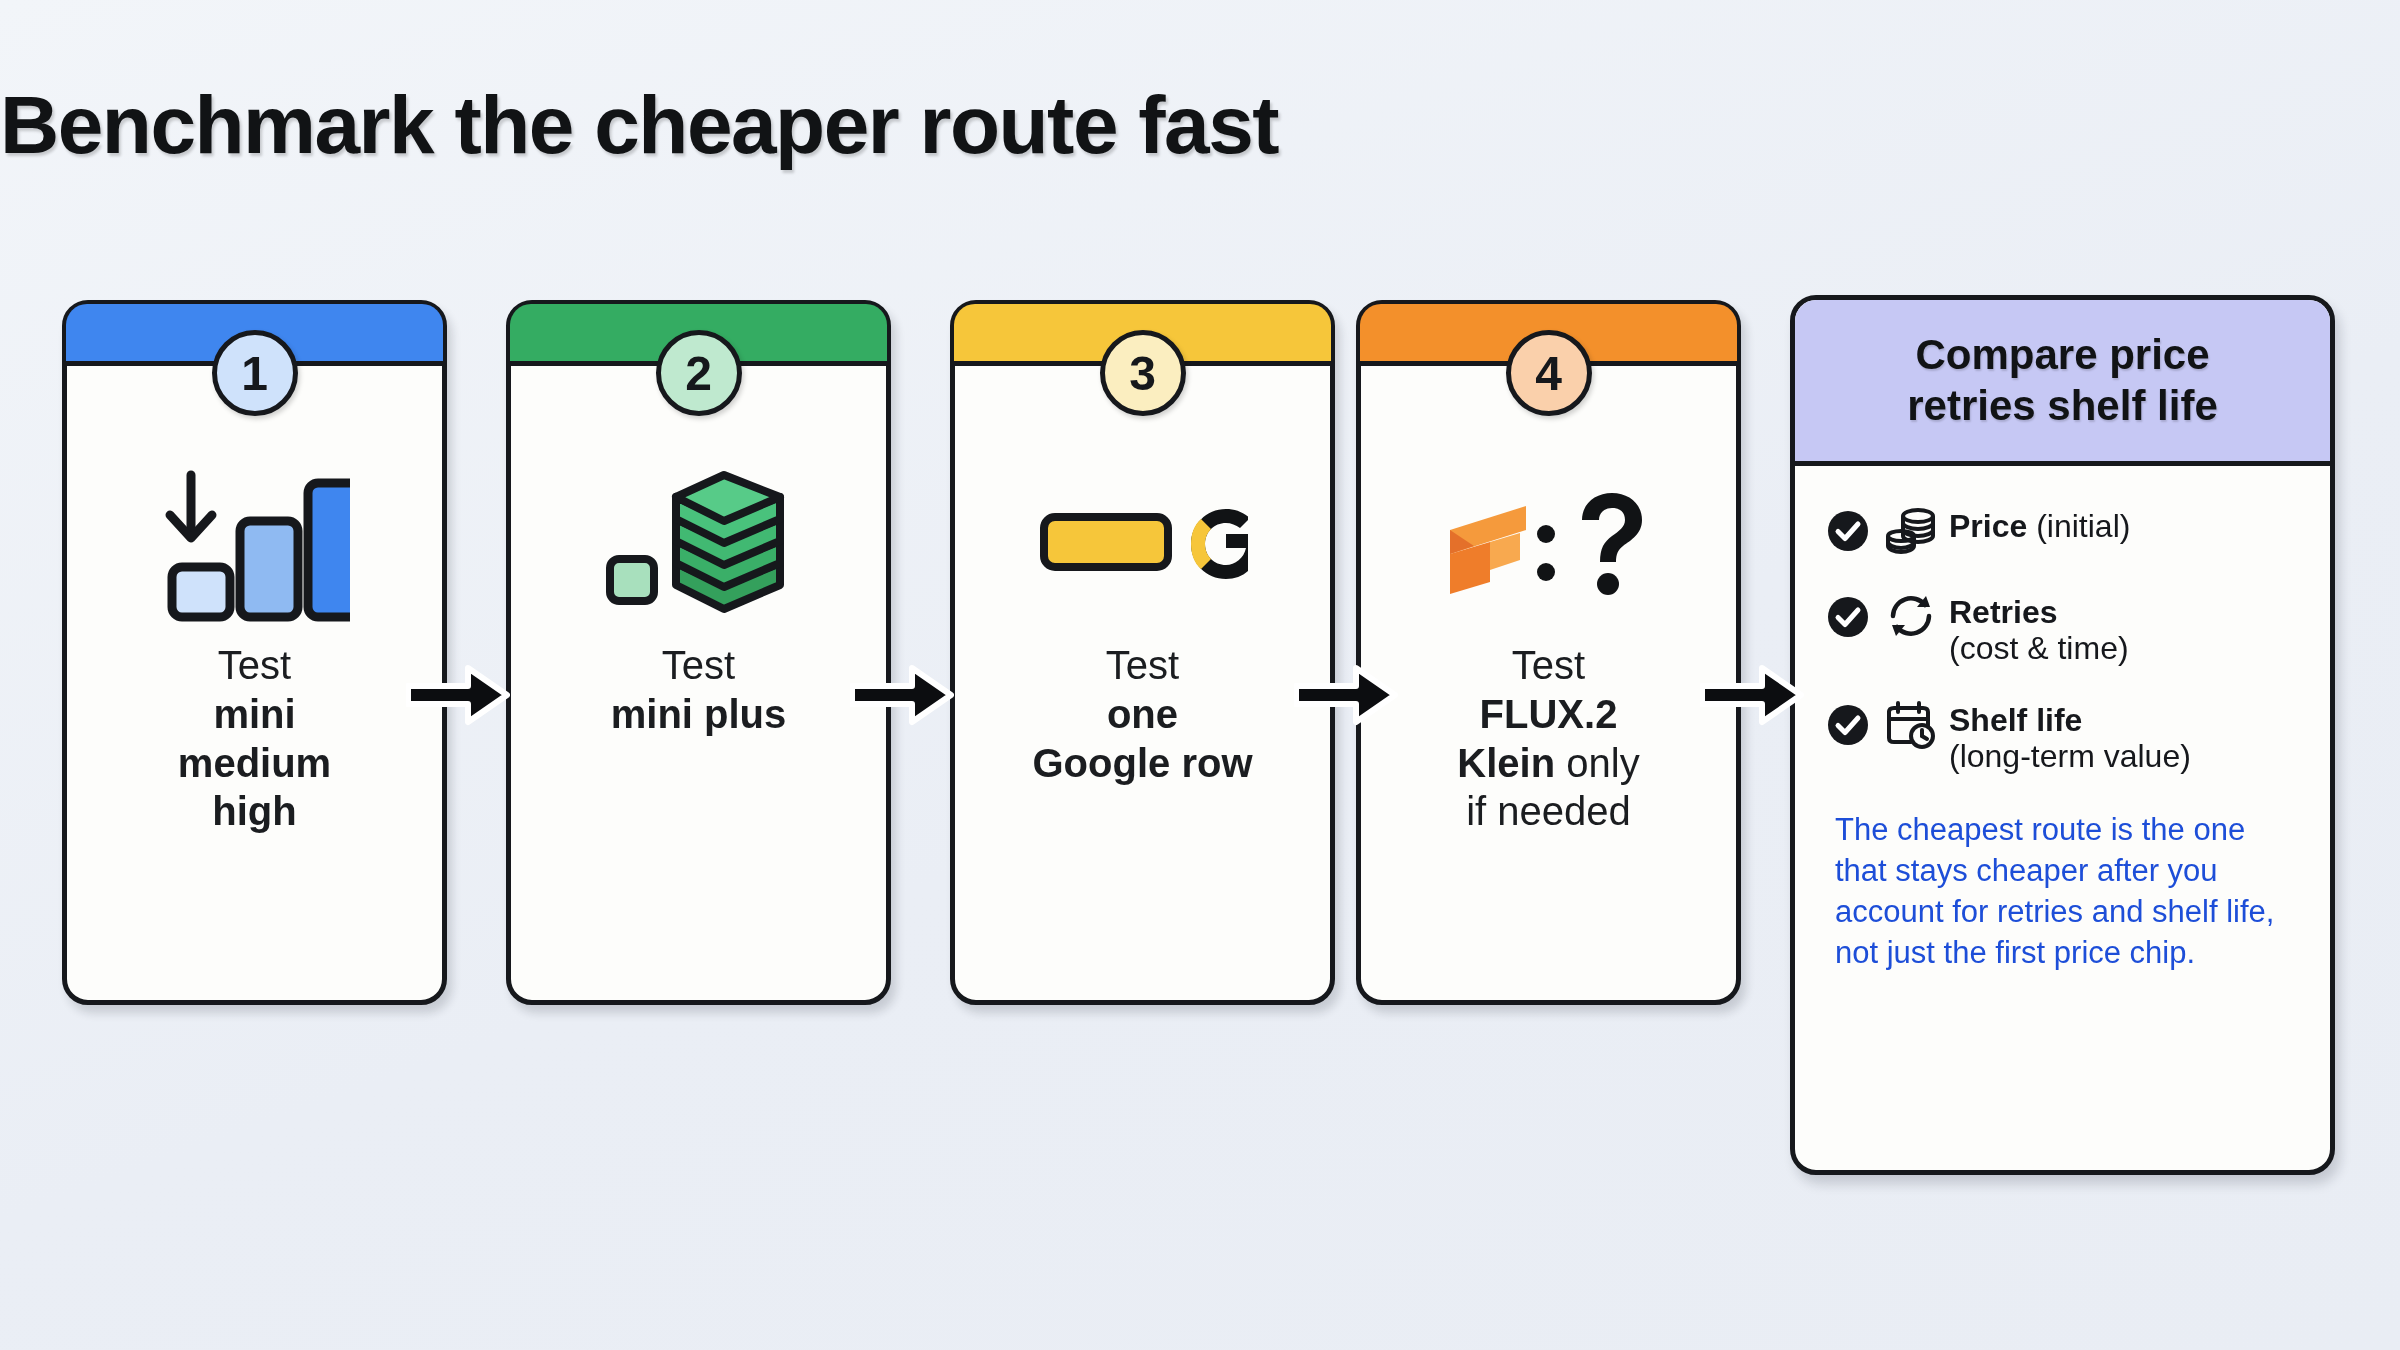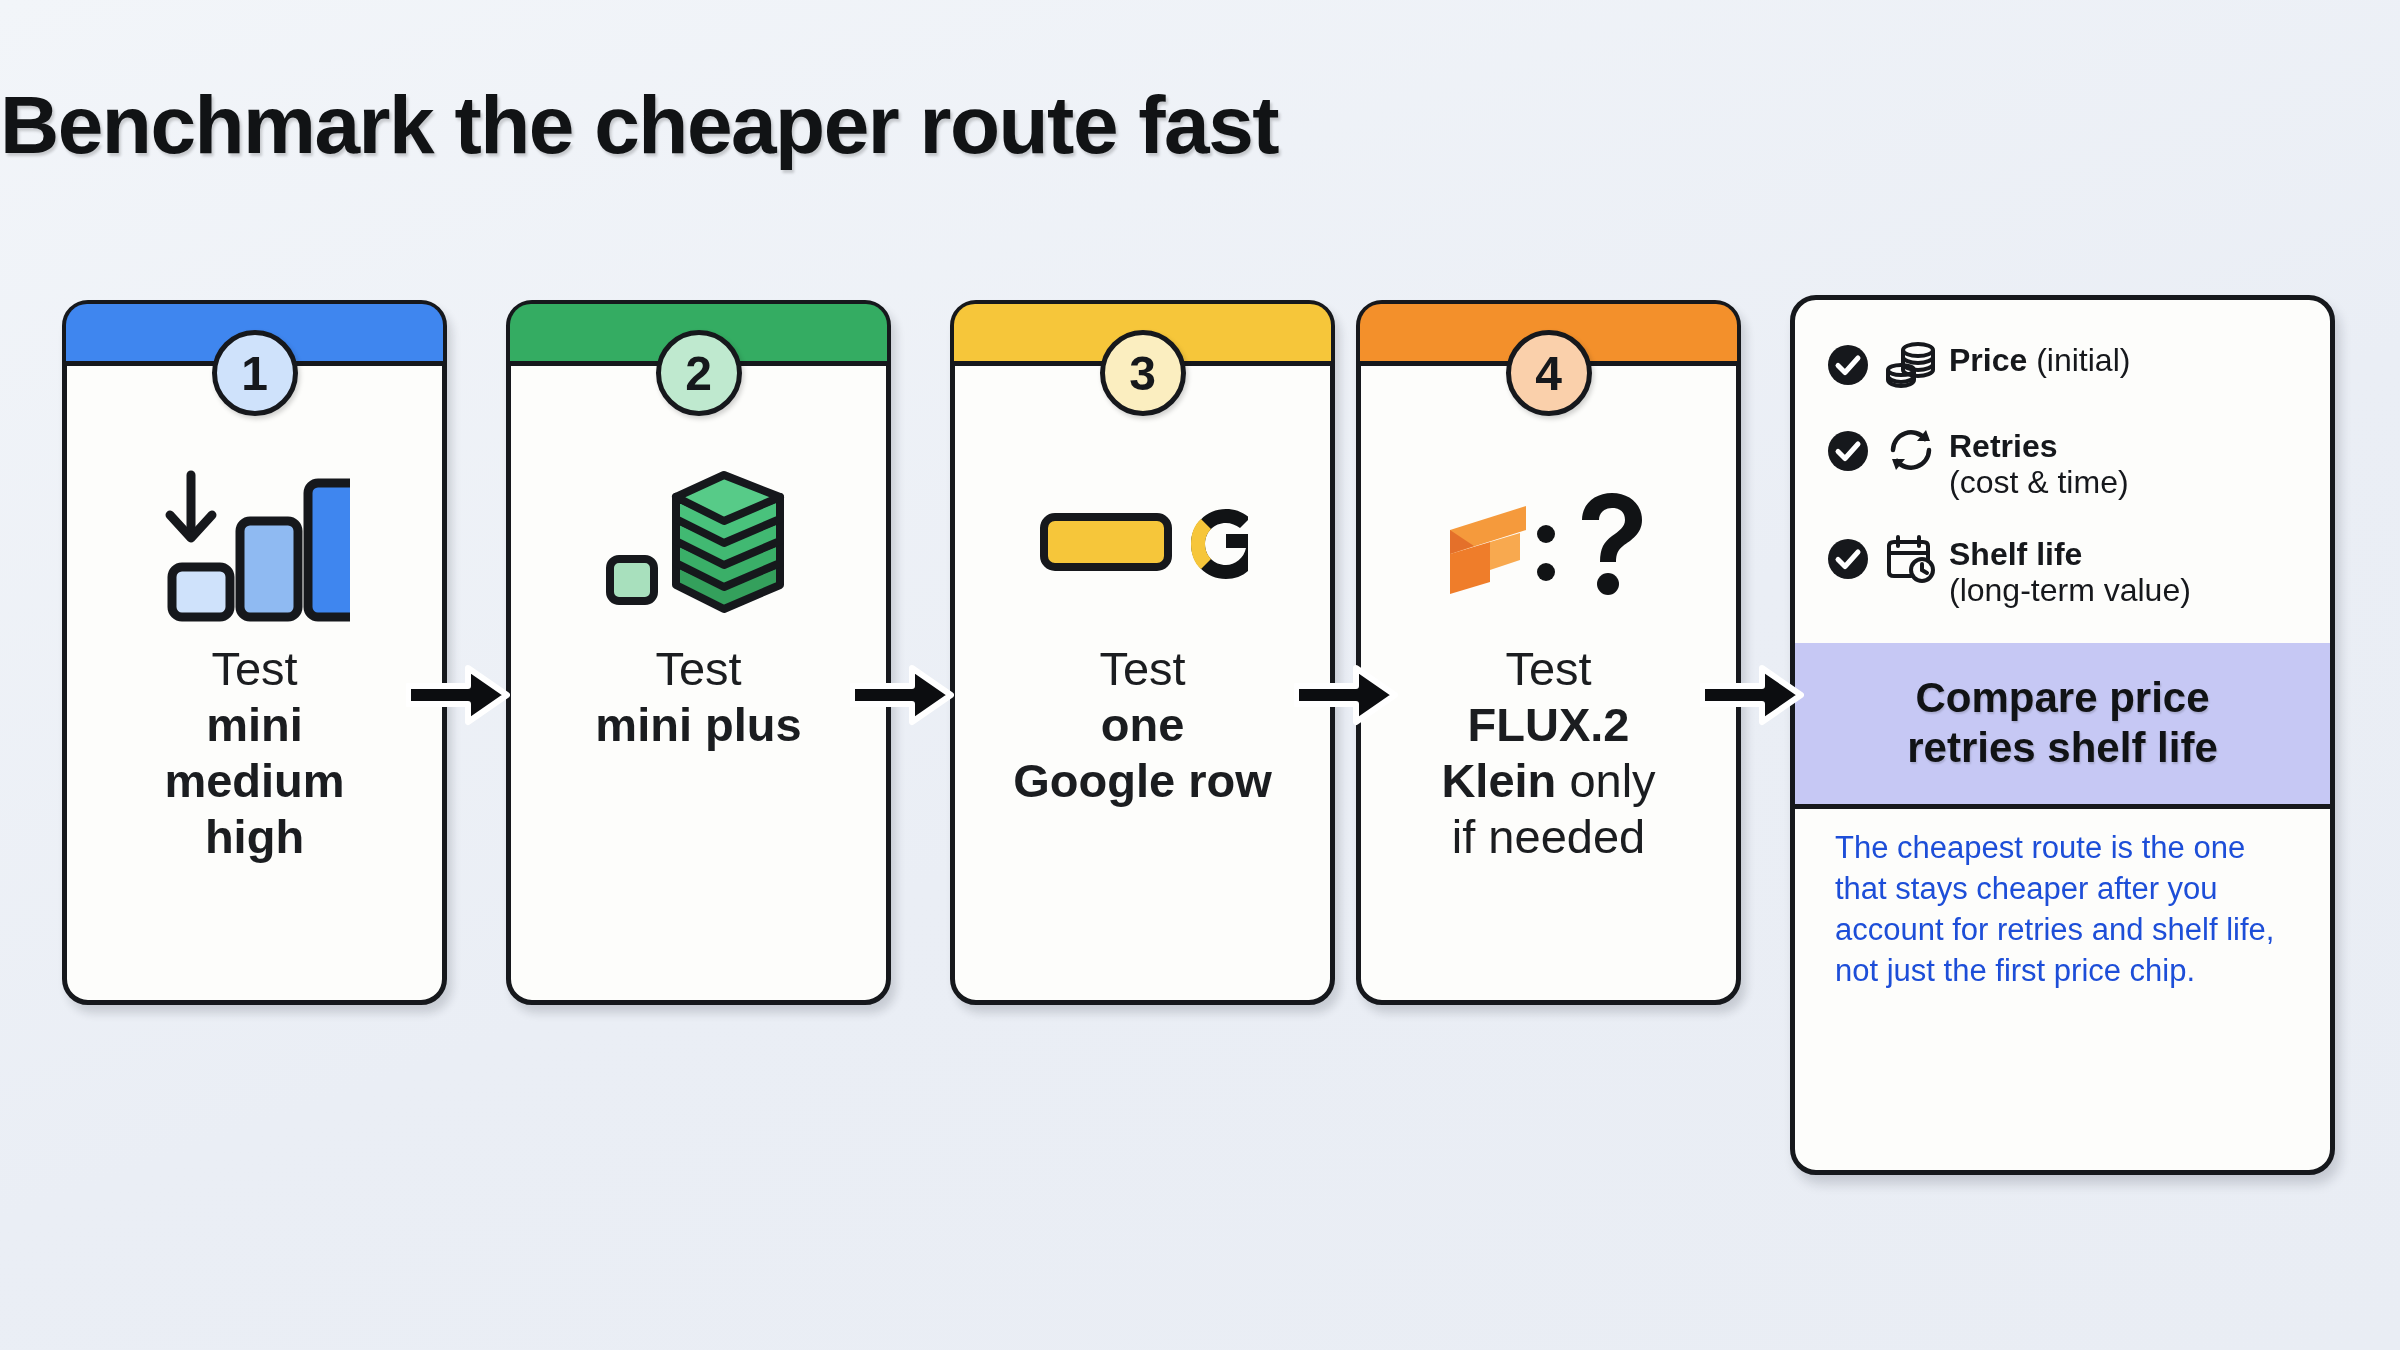--- a/index.html
+++ b/index.html
@@ -61,21 +61,21 @@
   .icon-area {
     position: absolute;
     top: 150px; left: 0; width: 100%;
     height: 175px;
     display: flex; align-items: center; justify-content: center;
   }
   .card-text {
     position: absolute;
     top: 340px; left: 18px; right: 18px;
     text-align: center;
-    font-size: 47px;
+    font-size: 40px;
     line-height: 1.02;
     color: #1b1d20;
     font-weight: 400;
   }
   .card-text b { font-weight: 700; }
   .card-text .ln { display: block; margin-bottom: 8px; }
   .card-text .gap { margin-top: 38px; }
 
   
   .arrow {
@@ -243,20 +243,27 @@
     </div>
   </div>
 
   <div class="arrow" style="left:1700px;">
     <svg width="104" height="66" viewBox="0 0 104 66">
       <path d="M2 24 L62 24 L62 6 L101 33 L62 60 L62 42 L2 42 Z" fill="#0c0d10" stroke="#ffffff" stroke-width="6" stroke-linejoin="round"></path>
     </svg>
   </div>
 
   <div id="panel">
+    <div id="panel-hdr">
+      <div>
+        <div>Compare price</div>
+        <div>retries shelf life</div>
+      </div>
+    </div>
+
     <div id="checklist">
 
       <div class="check-row">
         <span class="check-circle">
           <svg width="42" height="42" viewBox="0 0 42 42">
             <circle cx="21" cy="21" r="20" fill="#16181c"></circle>
             <path d="M11 21.5 L18 28.5 L31 14" fill="none" stroke="#ffffff" stroke-width="5" stroke-linecap="round" stroke-linejoin="round"></path>
           </svg>
         </span>
         <span class="row-icon">
@@ -322,23 +329,16 @@
           </svg>
         </span>
         <span class="row-label">
           <b>Shelf life</b><br>
           <span>(long-term value)</span>
         </span>
       </div>
 
     </div>
 
-    <div id="panel-hdr">
-      <div>
-        <div>Compare price</div>
-        <div>retries shelf life</div>
-      </div>
-    </div>
-
     <div id="panel-note">The cheapest route is the one that stays cheaper after you account for retries and shelf life, not just the first price chip.</div>
   </div>
 
 </div>
 
 </body></html>

